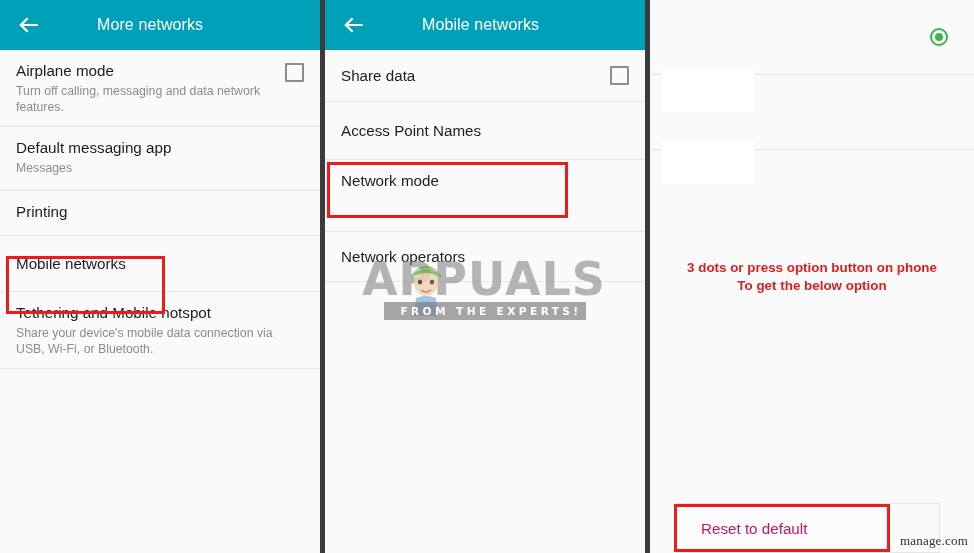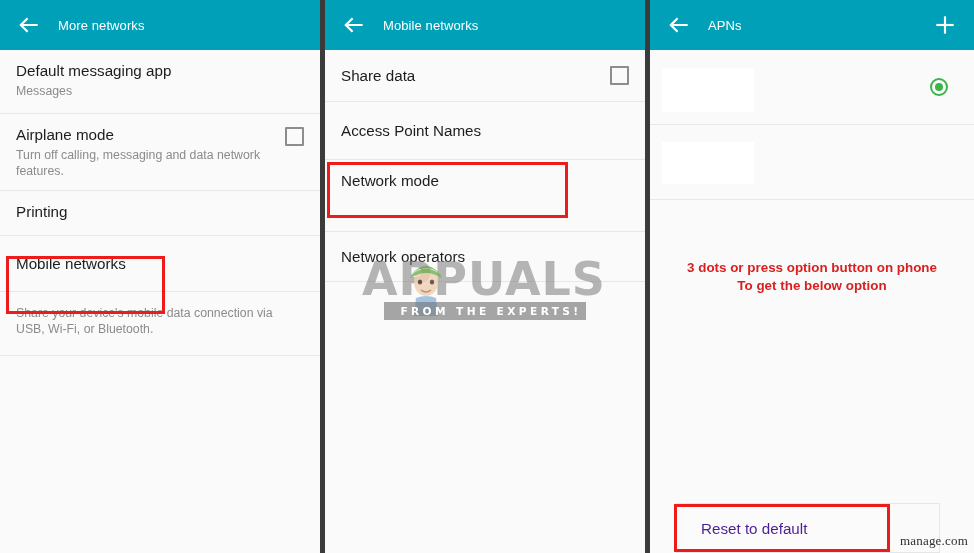--- a/index.html
+++ b/index.html
@@ -58,24 +58,25 @@
   .appbar-back {
     width: 26px;
     height: 26px;
     flex: 0 0 26px;
     position: relative;
     margin-right: 16px;
   }
   .appbar-back svg { display: block; }
   .appbar-title {
     color: #ffffff;
-    font-size: 13px;
+    font-size: 16px;
     font-weight: 400;
     letter-spacing: .1px;
     white-space: nowrap;
+    margin-left: 39px;
   }
   .appbar-spacer { flex: 1 1 auto; }
   .appbar-add {
     width: 26px;
     height: 26px;
     flex: 0 0 26px;
     position: relative;
     margin-right: 2px;
   }
 
@@ -266,49 +267,50 @@
           <path d="M20 11H6.8l4.6-4.6L10 5l-7 7 7 7 1.4-1.4L6.8 13H20z" fill="#ffffff"></path>
         </svg>
       </div>
       <div class="appbar-title">More networks</div>
     </div>
 
     <div class="list">
 
       <div class="row tall">
         <div class="row-text">
+          <div class="row-title">Airplane mode</div>
+          <div class="row-sub">Turn off calling, messaging and data network features.</div>
+        </div>
+        <div class="row-control">
+          <div class="checkbox"></div>
+        </div>
+      </div>
+
+      <div class="row tall">
+        <div class="row-text">
           <div class="row-title">Default messaging app</div>
           <div class="row-sub">Messages</div>
         </div>
       </div>
 
+      <div class="row short" style="min-height:45px;align-items:flex-start;">
+        <div class="row-text">
+          <div class="row-title">Printing</div>
+        </div>
+      </div>
+
+      <div class="row short" style="min-height:56px;align-items:center;">
+        <div class="row-text">
+          <div class="row-title">Mobile networks</div>
+        </div>
+      </div>
+
       <div class="row tall">
         <div class="row-text">
-          <div class="row-title">Airplane mode</div>
-          <div class="row-sub">Turn off calling, messaging and data network features.</div>
-        </div>
-        <div class="row-control">
-          <div class="checkbox"></div>
-        </div>
-      </div>
-
-      <div class="row short" style="min-height:45px;align-items:flex-start;">
-        <div class="row-text">
-          <div class="row-title">Printing</div>
-        </div>
-      </div>
-
-      <div class="row short" style="min-height:56px;align-items:center;">
-        <div class="row-text">
-          <div class="row-title">Mobile networks</div>
-        </div>
-      </div>
-
-      <div class="row tall">
-        <div class="row-text">
+          <div class="row-title">Tethering and Mobile hotspot</div>
           <div class="row-sub">Share your device's mobile data connection via USB, Wi-Fi, or Bluetooth.</div>
         </div>
       </div>
 
 
       <div class="list-filler"></div>
     </div>
   </div>
 
   <div class="panel" id="panel-mobile-networks">
@@ -351,35 +353,20 @@
           <div class="row-title">Network operators</div>
         </div>
       </div>
 
       <div class="list-filler"></div>
     </div>
   </div>
 
   <div class="panel" id="panel-apns">
 
-    <div class="appbar">
-      <div class="appbar-back">
-        <svg width="26" height="26" viewBox="0 0 24 24" aria-hidden="true">
-          <path d="M20 11H6.8l4.6-4.6L10 5l-7 7 7 7 1.4-1.4L6.8 13H20z" fill="#ffffff"></path>
-        </svg>
-      </div>
-      <div class="appbar-title">APNs</div>
-      <div class="appbar-spacer"></div>
-      <div class="appbar-add">
-        <svg width="26" height="26" viewBox="0 0 24 24" aria-hidden="true">
-          <path d="M11 4h2v16h-2z" fill="#ffffff"></path>
-          <path d="M4 11h16v2H4z" fill="#ffffff"></path>
-        </svg>
-      </div>
-    </div>
 
     <div class="list">
 
       <div class="row" style="min-height:75px;align-items:center;">
         <div class="row-text">
           <div class="row-title"></div>
         </div>
         <div class="row-control" style="padding-top:0;margin-right:10px;">
           <div class="radio"></div>
         </div>
@@ -398,21 +385,21 @@
     <div class="redaction" style="left:12px; top:142px; width:92px; height:42px;"></div>
 
     <div class="annot-text" style="top:259px;">3 dots or press option button on phone</div>
     <div class="annot-text" style="top:277px;">To get the below option</div>
 
     <div style="position:absolute; left:27px; top:504px; width:262px; height:48px;
                 background:#fafafa; box-shadow:0 0 0 1px #e6e6e6;">
     </div>
     <div style="position:absolute; left:33px; top:508px; width:210px; height:40px;
                 display:flex; align-items:center; padding-left:18px; box-sizing:border-box;
-                background:#fbfbfb; font-size:15.2px; color:#4c1d95;">
+                background:#fbfbfb; font-size:15.2px; color:#be185d;">
       <span>Reset to default</span>
     </div>
   </div>
 
   <div class="panel-divider" id="divider-1"></div>
   <div class="panel-divider" id="divider-2"></div>
 
   <div class="annot-box" style="left:6px; top:256px; width:159px; height:58px;"></div>
 
   <div class="annot-box" style="left:327px; top:162px; width:241px; height:56px;"></div>

